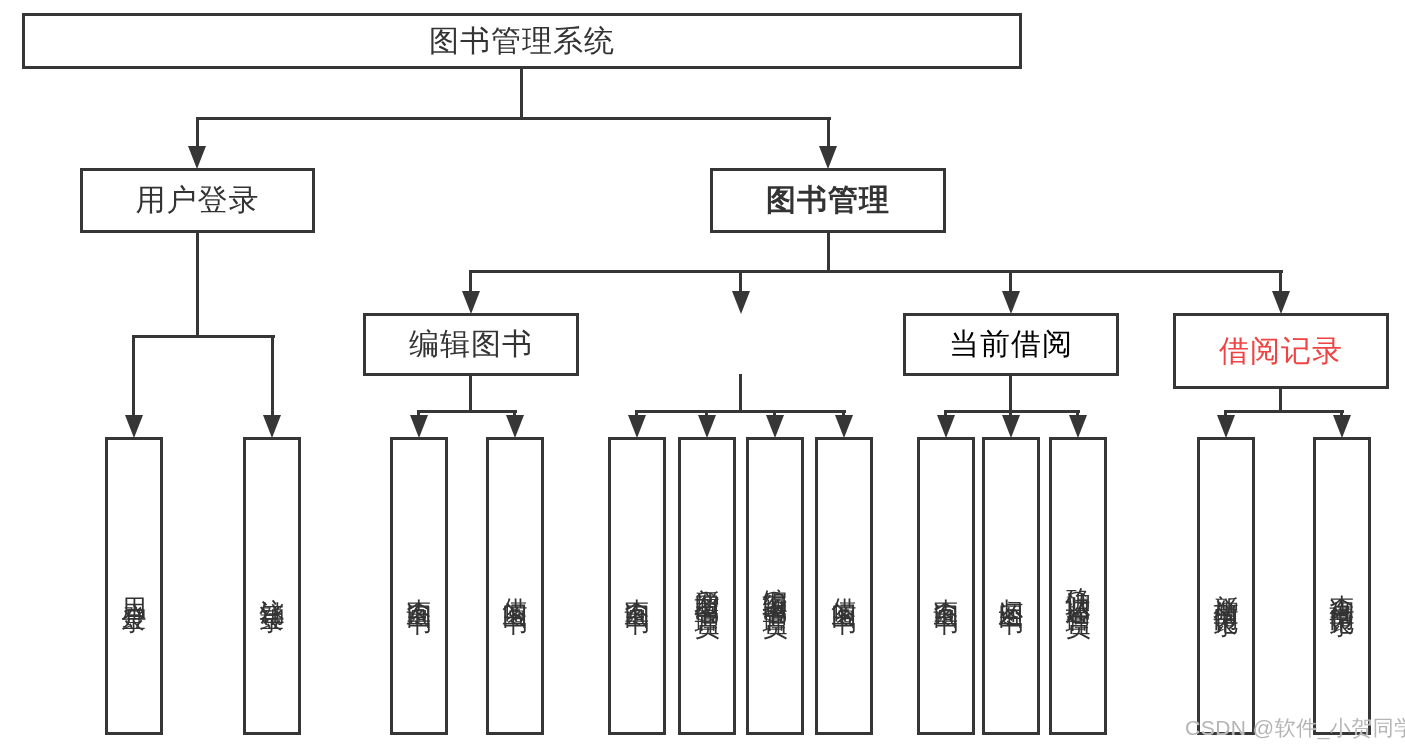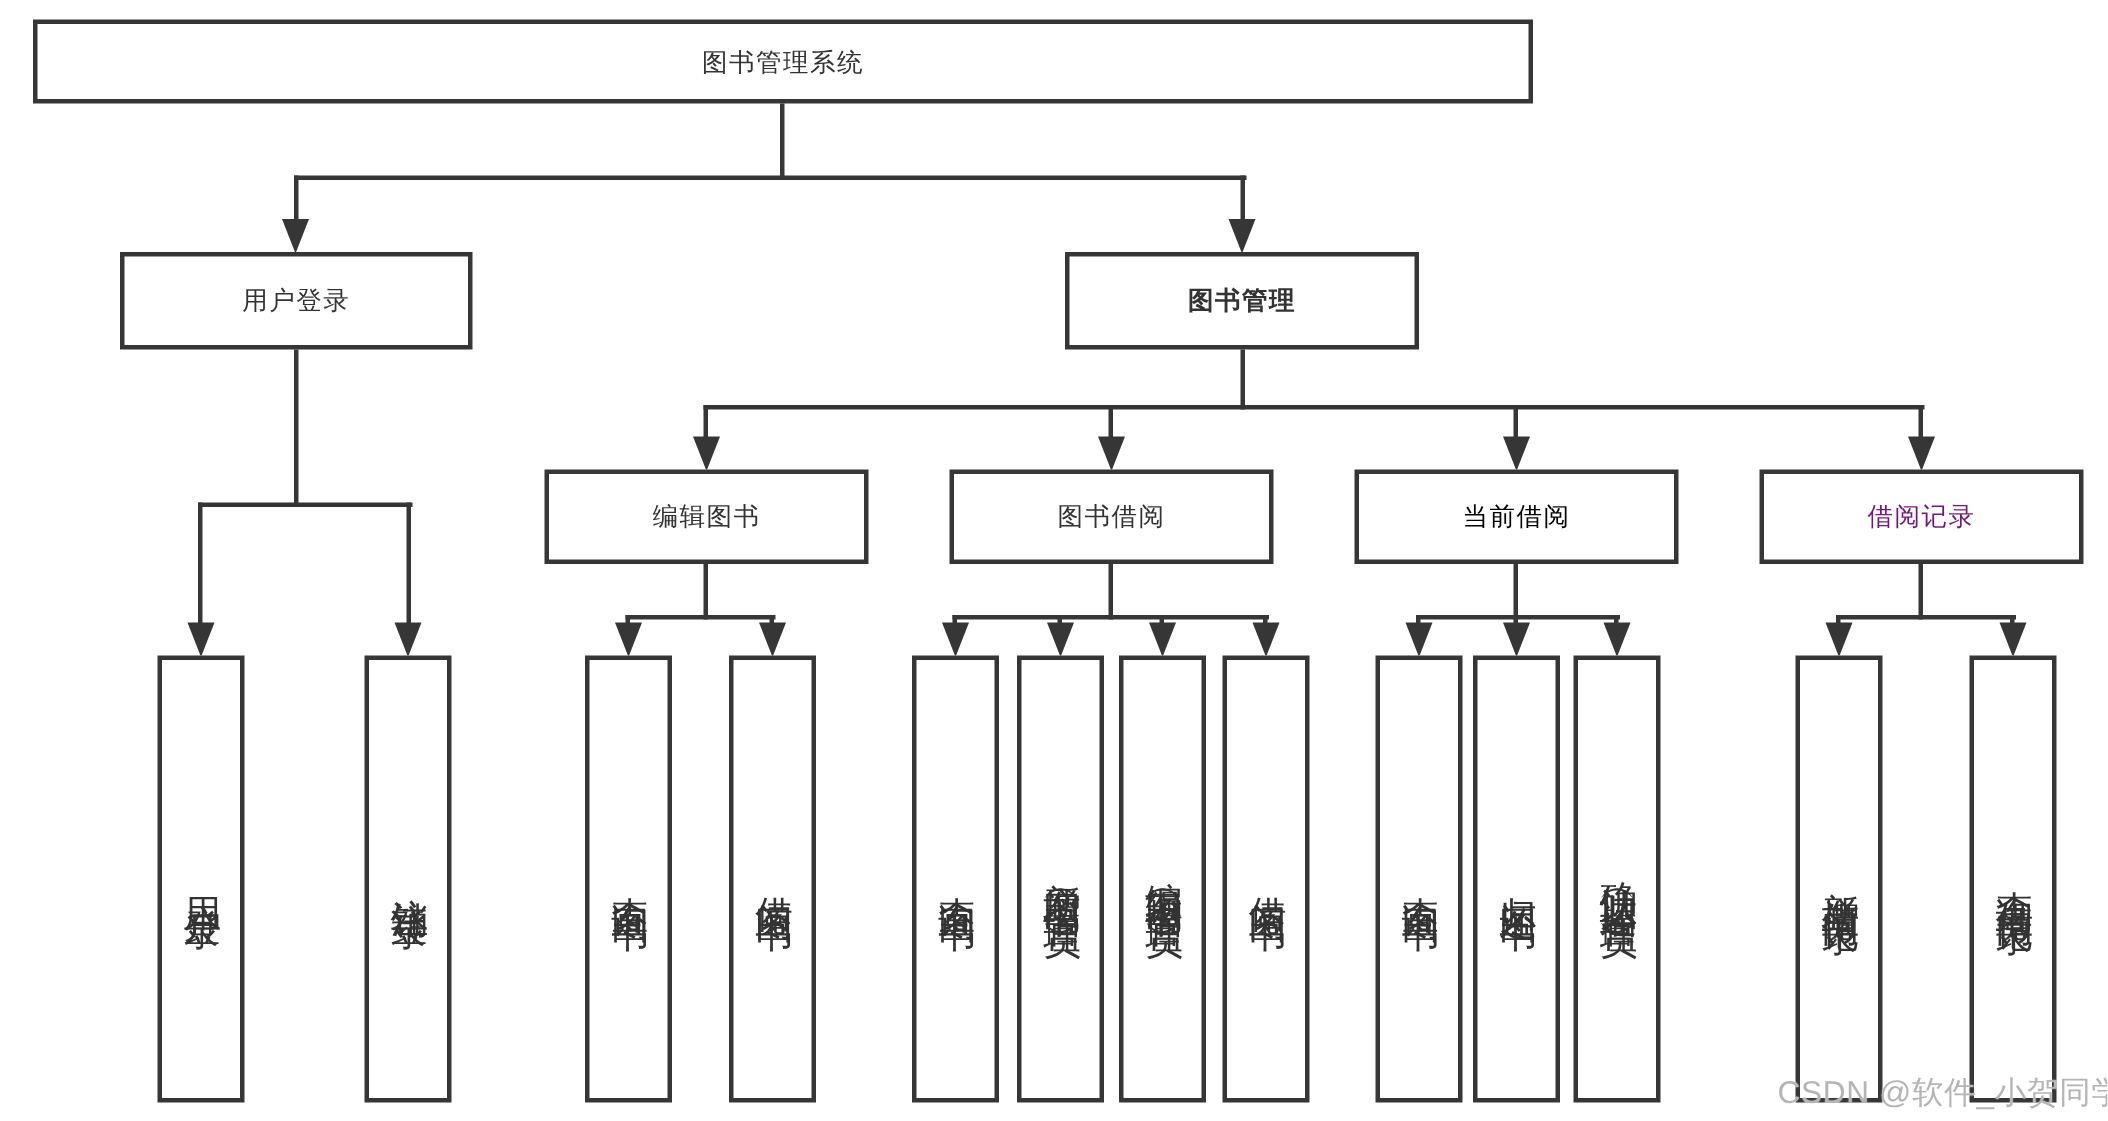--- a/index.html
+++ b/index.html
@@ -17,21 +17,21 @@
   }
   .box {
     position: absolute;
     box-sizing: border-box;
     border: 3px solid #363636;
     background: #ffffff;
     display: flex;
     align-items: center;
     justify-content: center;
     color: #333333;
-    font-size: 17px;
+    font-size: 30px;
     letter-spacing: 1px;
     z-index: 2;
   }
   .box.vertical {
     writing-mode: vertical-rl;
     text-orientation: mixed;
     font-size: 25px;
     letter-spacing: 4px;
     line-height: 1;
   }
@@ -73,27 +73,24 @@
   <div class="box" style="left: 80px; top: 168px; width: 235px; height: 65px; border-color: rgb(54, 54, 54); color: rgb(51, 51, 51);">
     <span>用户登录</span>
   </div>
   <div class="box" style="left: 710px; top: 168px; width: 236px; height: 65px; border-color: rgb(54, 54, 54); color: rgb(51, 51, 51); font-weight: bold;">
     <span>图书管理</span>
   </div>
 
   <div class="box" style="left: 363px; top: 313px; width: 216px; height: 63px; border-color: rgb(54, 54, 54); color: rgb(51, 51, 51);">
     <span>编辑图书</span>
   </div>
-  <div class="box" style="left: 633px; top: 313px; width: 216px; height: 63px; border-color: rgb(54, 54, 54); color: rgb(51, 51, 51);">
-    <span>图书借阅</span>
-  </div>
   <div class="box" style="left: 903px; top: 313px; width: 216px; height: 63px; border-color: rgb(54, 54, 54); color: #000000;">
     <span>当前借阅</span>
   </div>
-  <div class="box" style="left: 1173px; top: 313px; width: 216px; height: 63px; border-color: rgb(54, 54, 54); color: #701a75;">
+  <div class="box" style="left: 1173px; top: 313px; width: 216px; height: 76px; border-color: rgb(54, 54, 54); color: #ef4444;">
     <span>借阅记录</span>
   </div>
 
   <div class="box vertical" style="left: 105px; top: 437px; width: 58px; height: 298px; border-color: rgb(54, 54, 54); color: rgb(51, 51, 51);">
     <span>用户登录</span>
   </div>
   <div class="box vertical" style="left: 243px; top: 437px; width: 58px; height: 298px; border-color: rgb(54, 54, 54); color: rgb(51, 51, 51);">
     <span>注销登录</span>
   </div>
 

